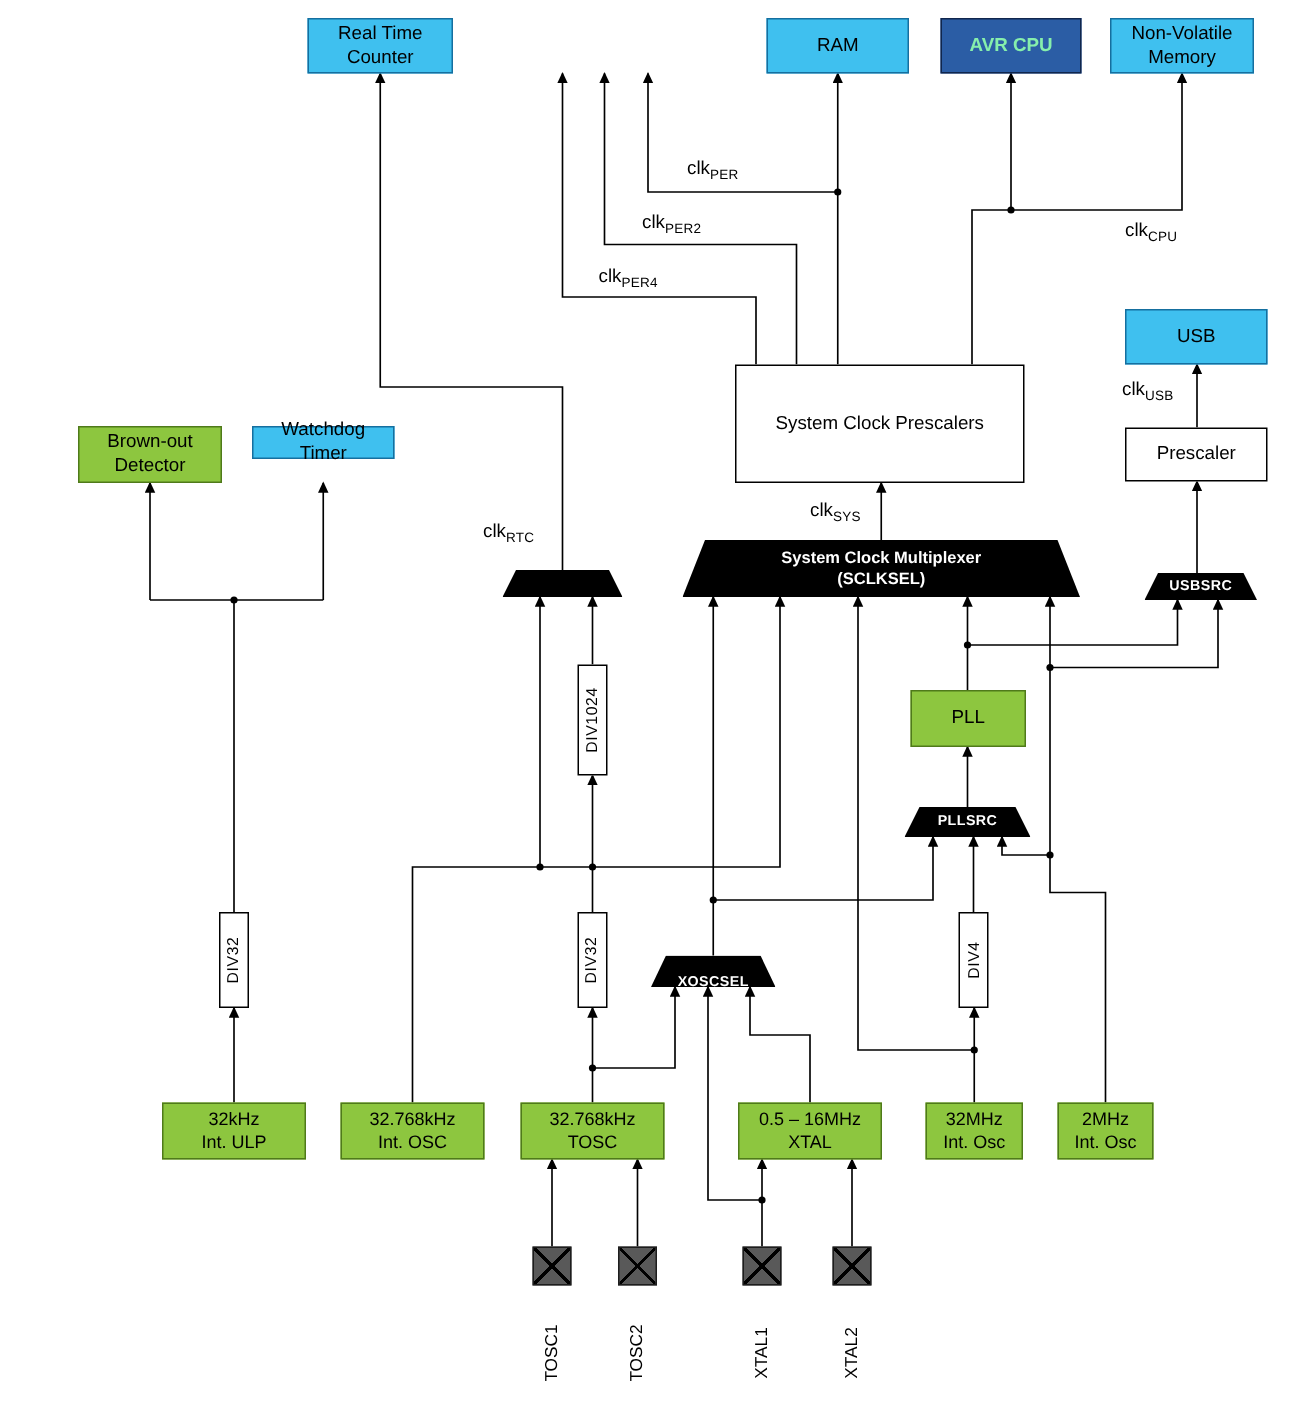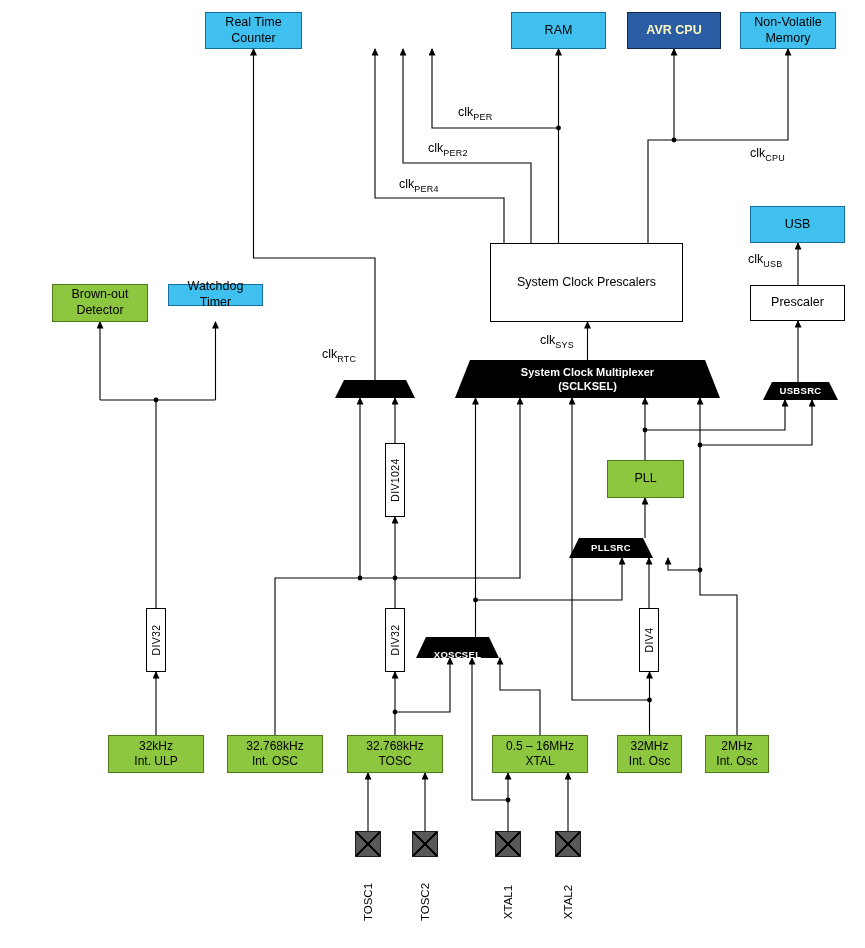--- a/index.html
+++ b/index.html
@@ -4,21 +4,21 @@
 <style>
   html,body{margin:0;padding:0;background:#fff;}
   .stage{position:relative;width:865px;height:948px;background:#fff;
          font-family:"Liberation Sans",sans-serif;color:#000;overflow:hidden;}
   .stage svg.wires{position:absolute;left:0;top:0;z-index:1;}
   .box{position:absolute;z-index:2;display:flex;flex-direction:column;align-items:center;
        justify-content:center;text-align:center;font-size:12.5px;line-height:1.26;
        box-sizing:border-box;}
   .cyan{background:#3fc0ef;border:1.6px solid #156f9f;}
   .green{background:#8dc63f;border:1.6px solid #4f7a1a;justify-content:center;}
-  .blue{background:#2b5da5;border:1.6px solid #10264d;color:#fef9c3;font-weight:bold;text-align:right;}
+  .blue{background:#2b5da5;border:1.6px solid #10264d;color:#86efac;font-weight:bold;text-align:right;}
   .white{background:#fff;border:1.3px solid #000;}
   .grad{background:linear-gradient(100deg,#8dc63f 0%,#45c2ee 55%,#8dc63f 100%);
         border:1.6px solid #4f7a1a;}
   .trap{position:absolute;z-index:2;background:#000;color:#fff;display:flex;
         flex-direction:column;align-items:center;justify-content:center;
         font-weight:bold;font-size:11px;line-height:1.3;box-sizing:border-box;}
   .trap.small{font-size:9.5px;letter-spacing:.3px;}
   .vbox{position:absolute;z-index:2;background:#fff;border:1.3px solid #000;display:flex;
         align-items:center;justify-content:center;box-sizing:border-box;}
   .vbox span{transform:rotate(-90deg);transform-origin:center;white-space:nowrap;
@@ -212,25 +212,25 @@
        clip-path:polygon(15px 0, 250px 0, 265px 38px, 0 38px)">
     <span>System Clock Multiplexer</span>
     <span>(SCLKSEL)</span>
   </div>
   <div class="trap" style="left:335px;top:380px;width:80px;height:18px;
        clip-path:polygon(9px 0, 71px 0, 80px 18px, 0 18px)"></div>
   <div class="trap small" style="left:763px;top:382px;width:75px;height:18px;
        clip-path:polygon(9px 0, 66px 0, 75px 18px, 0 18px)">
     <span>USBSRC</span>
   </div>
-  <div class="trap small" style="left:569px;top:538px;width:84px;height:20px;
+  <div class="trap small" style="left:603px;top:538px;width:84px;height:20px;
        clip-path:polygon(10px 0, 74px 0, 84px 20px, 0 20px)">
     <span>PLLSRC</span>
   </div>
-  <div class="trap small" style="left:416px;top:637px;width:83px;height:37px;
+  <div class="trap small" style="left:434px;top:637px;width:83px;height:37px;
        clip-path:polygon(10px 0, 73px 0, 83px 21px, 0 21px)">
     <span>XOSCSEL</span>
   </div>
 
   <div class="vbox" style="left:385px;top:443px;width:20px;height:74px">
     <span>DIV1024</span>
   </div>
   <div class="vbox" style="left:146px;top:608px;width:20px;height:64px">
     <span>DIV32</span>
   </div>

